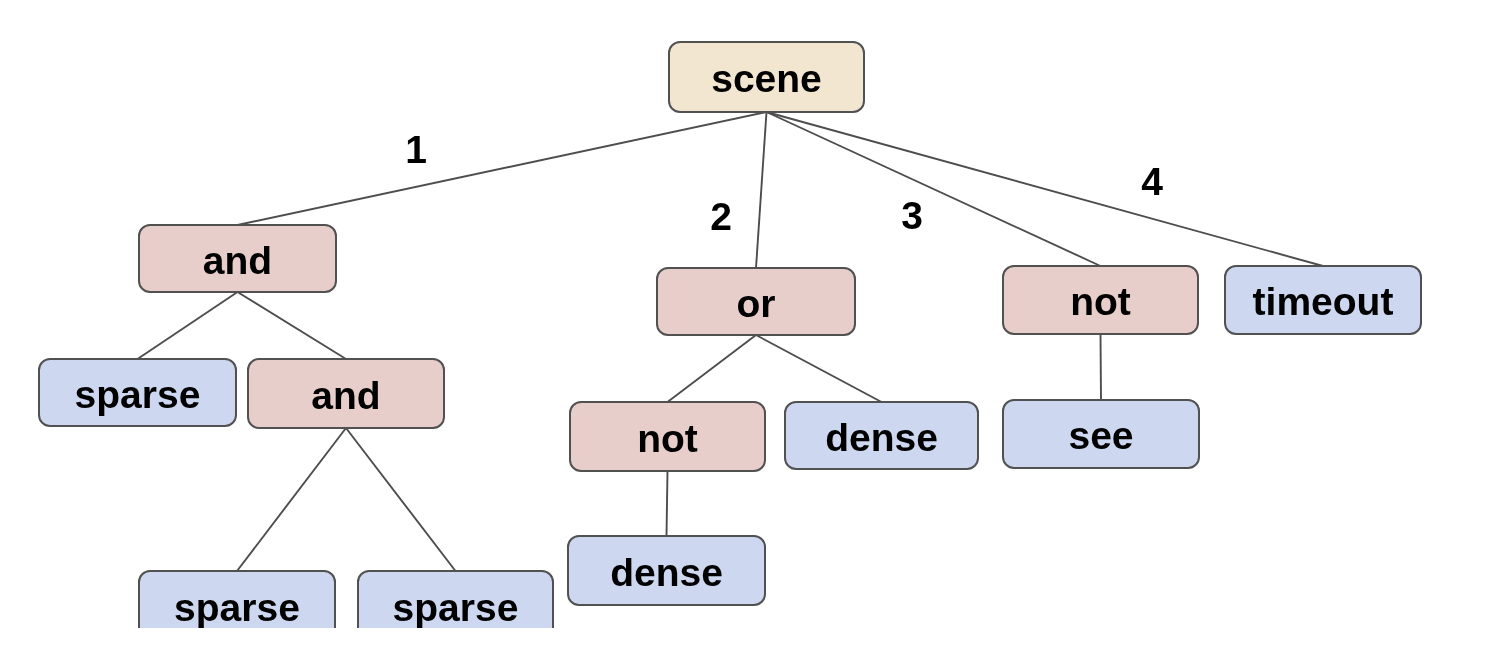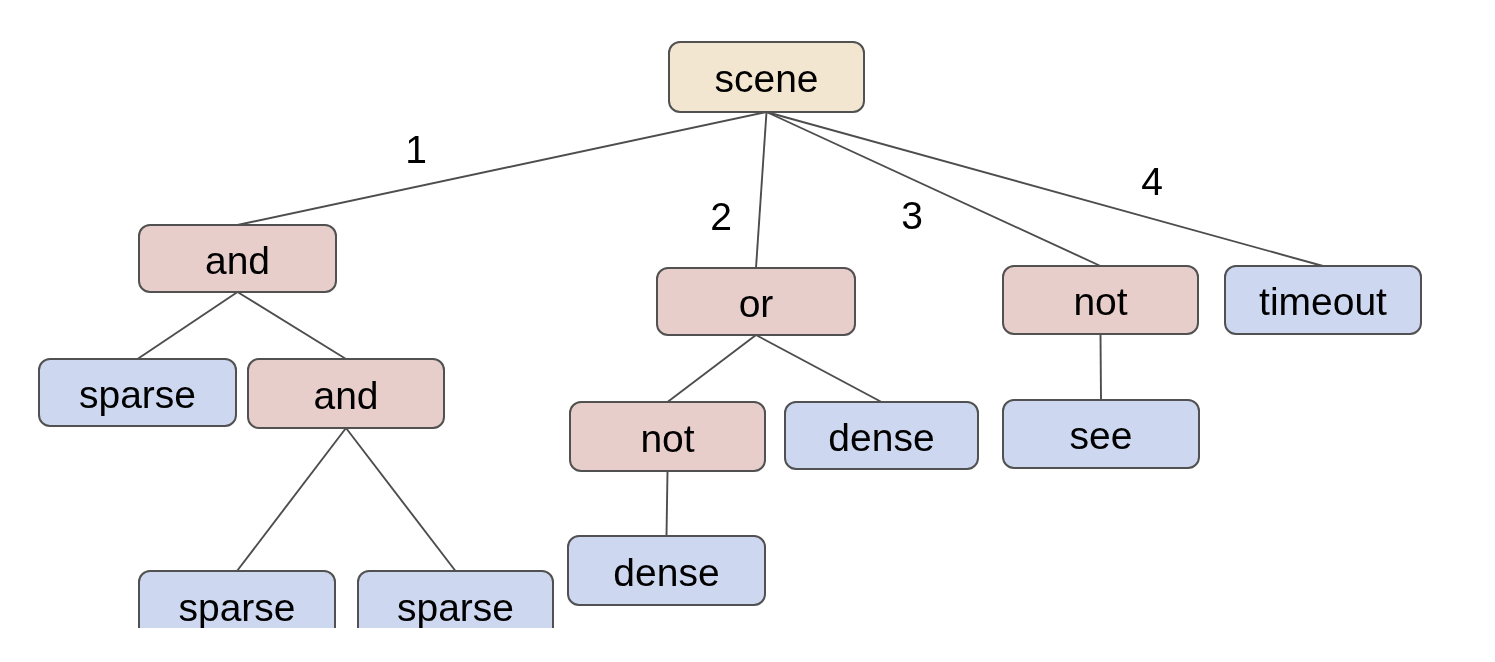--- a/index.html
+++ b/index.html
@@ -1,16 +1,16 @@
 <!DOCTYPE html>
 <html><head>
 <meta charset="utf-8">
 <style>
   html,body{margin:0;padding:0;background:#ffffff;}
-  #canvas{position:relative;width:1495px;height:628px;background:#ffffff;overflow:hidden;}
+  #canvas{position:relative;width:1495px;height:628px;background:#ffffff;overflow:hidden;font-weight:bold;}
   svg{position:absolute;left:0;top:0;}
   text{font-family:"Liberation Sans",sans-serif;font-size:39px;fill:#000000;}
 </style>
 </head>
 <body>
 <div id="canvas">
 <svg width="1495" height="662" viewBox="0 0 1495 662">
   <g stroke="#4d4d4d" stroke-width="1.9" fill="none">
     <line x1="766.5" y1="112" x2="237.5" y2="225"></line>
     <line x1="766.5" y1="112" x2="756" y2="268"></line>

